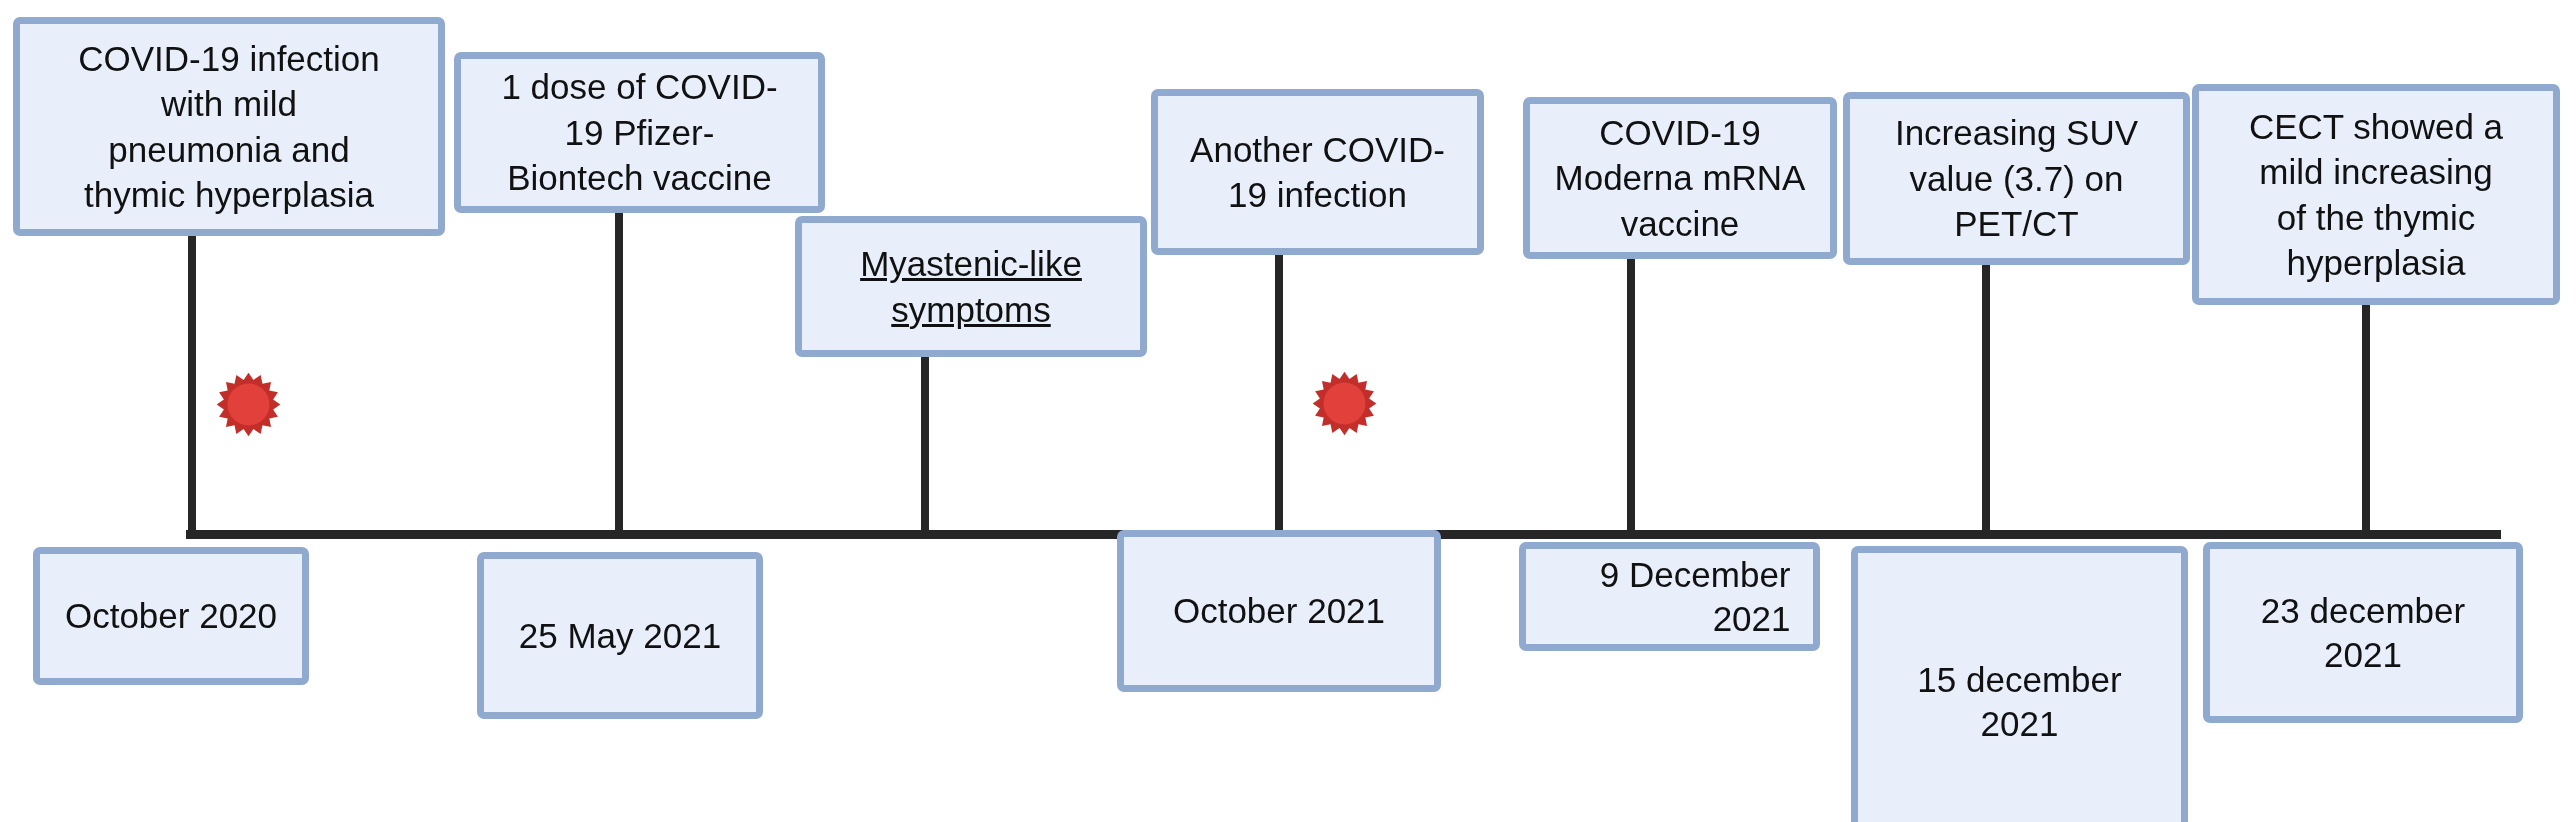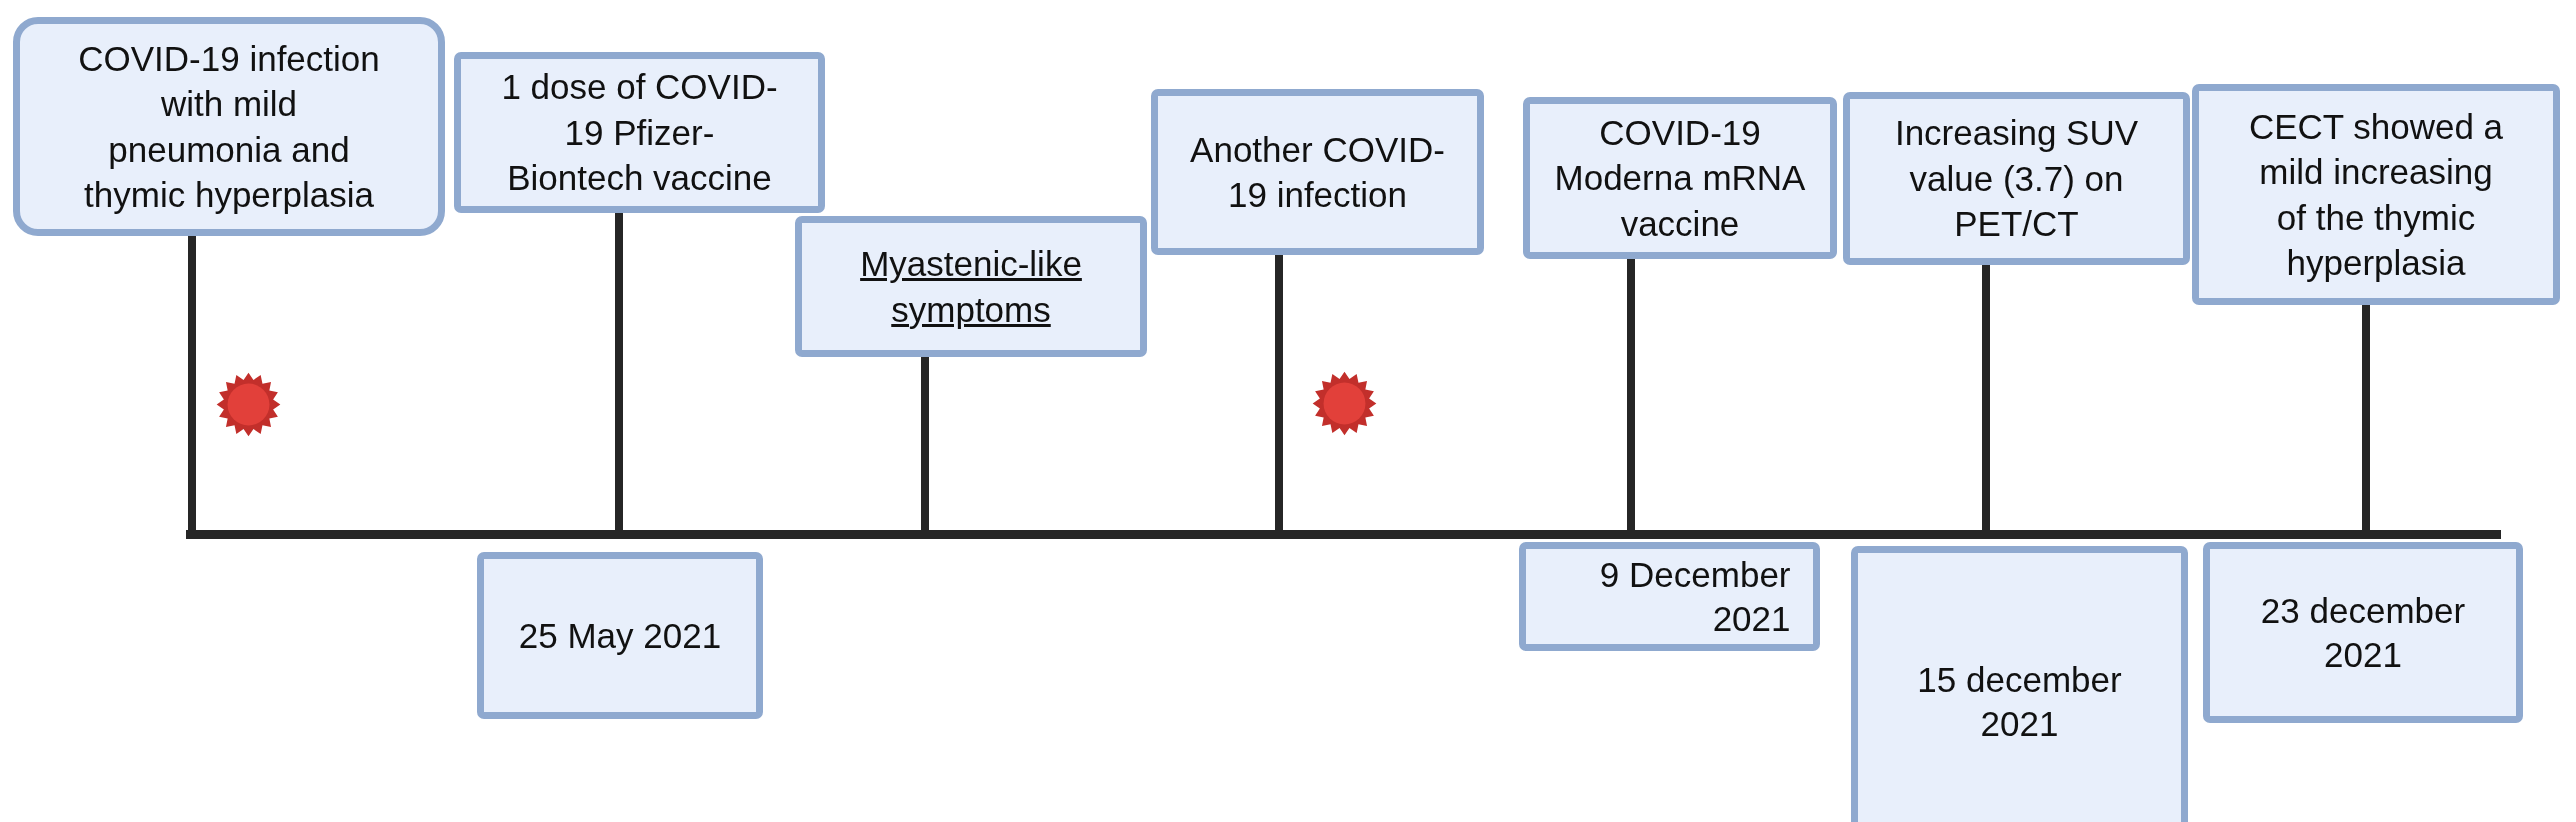--- a/index.html
+++ b/index.html
@@ -59,21 +59,21 @@
   <div class="tl-bar"></div>
 
   <div class="conn" style="left:188px;  top:234px; height:300px;"></div>
   <div class="conn" style="left:615px;  top:211px; height:323px;"></div>
   <div class="conn" style="left:921px; top:355px; height:179px;"></div>
   <div class="conn" style="left:1275px; top:253px; height:281px;"></div>
   <div class="conn" style="left:1627px; top:257px; height:276px;"></div>
   <div class="conn" style="left:1982px; top:263px; height:270px;"></div>
   <div class="conn" style="left:2362px; top:302px; height:232px;"></div>
 
-  <div class="box event" style="left:13px;   top:17.3px;  width:432px; height:219px;border-radius:25px;">
+  <div class="box event" style="left:13px;   top:17.3px;  width:432px; height:219px;">
     <span style="width:307px;">COVID-19 infection with mild pneumonia and thymic hyperplasia</span>
   </div>
   <div class="box event" style="left:454px;  top:52px;  width:371px; height:161px;">
     <span style="width:285px;">1 dose of COVID-19 Pfizer-Biontech vaccine</span>
   </div>
   <div class="box event" style="left:795px;  top:216px; width:352px; height:141px;text-decoration:underline;">
     <span style="width:304px;">Myastenic-like symptoms</span>
   </div>
   <div class="box event" style="left:1151px; top:89px; width:333px; height:166px;">
     <span style="width:259px;">Another COVID-19 infection</span>
@@ -81,22 +81,28 @@
   <div class="box event" style="left:1523px; top:97px; width:314px; height:162px;">
     <span style="width:257px;">COVID-19 Moderna mRNA vaccine</span>
   </div>
   <div class="box event" style="left:1843px; top:92px; width:347px; height:173px;text-align:center;">
     <span style="width:259px;">Increasing SUV value (3.7) on PET/CT</span>
   </div>
   <div class="box event" style="left:2192px; top:84px;  width:368px; height:221px;">
     <span style="width:259px;">CECT showed a mild increasing of the thymic hyperplasia</span>
   </div>
 
+  <div class="box date" style="left:33px;   top:547px; width:276px; height:138px;">
+    <span style="width:259px;">October 2020</span>
+  </div>
   <div class="box date" style="left:477px;  top:552px; width:286px; height:167px;">
     <span style="width:259px;">25 May 2021</span>
+  </div>
+  <div class="box date" style="left:1117px; top:530px; width:324px; height:162px;">
+    <span style="width:259px;">October 2021</span>
   </div>
   <div class="box date" style="left:1519px; top:542px; width:301px; height:109px;">
     <span style="width:242px;text-align:right;">9 December 2021</span>
   </div>
   <div class="box date" style="left:1851px; top:546px; width:337px; height:311px;">
     <span style="width:242px;">15 december 2021</span>
   </div>
   <div class="box date" style="left:2203px; top:542px; width:320px; height:181px;">
     <span style="width:242px;">23 december 2021</span>
   </div>

